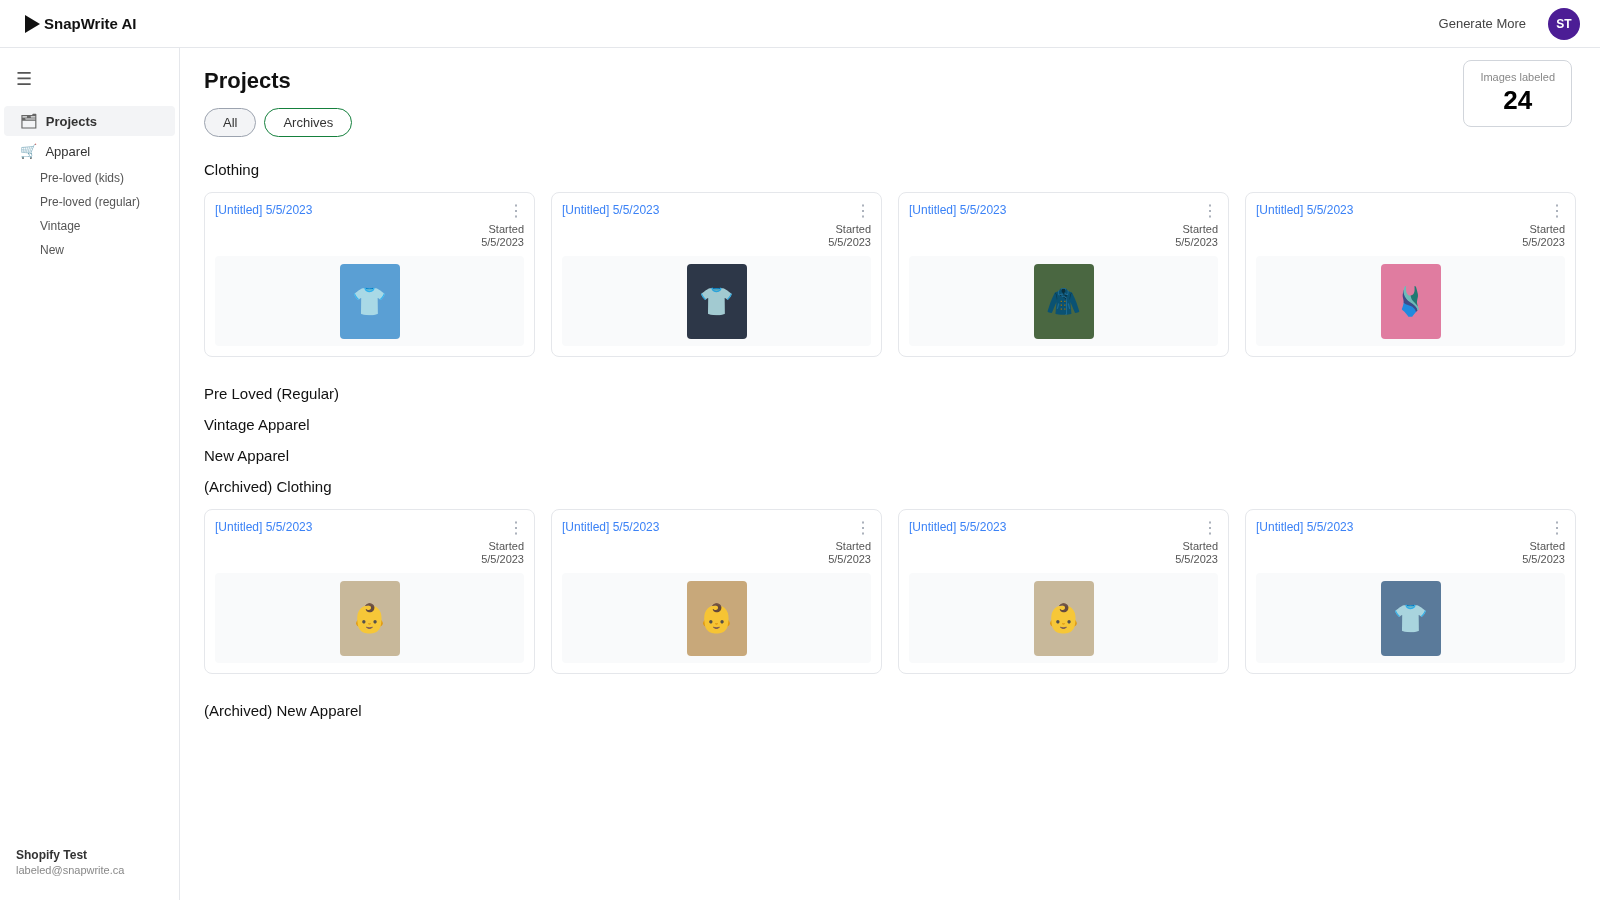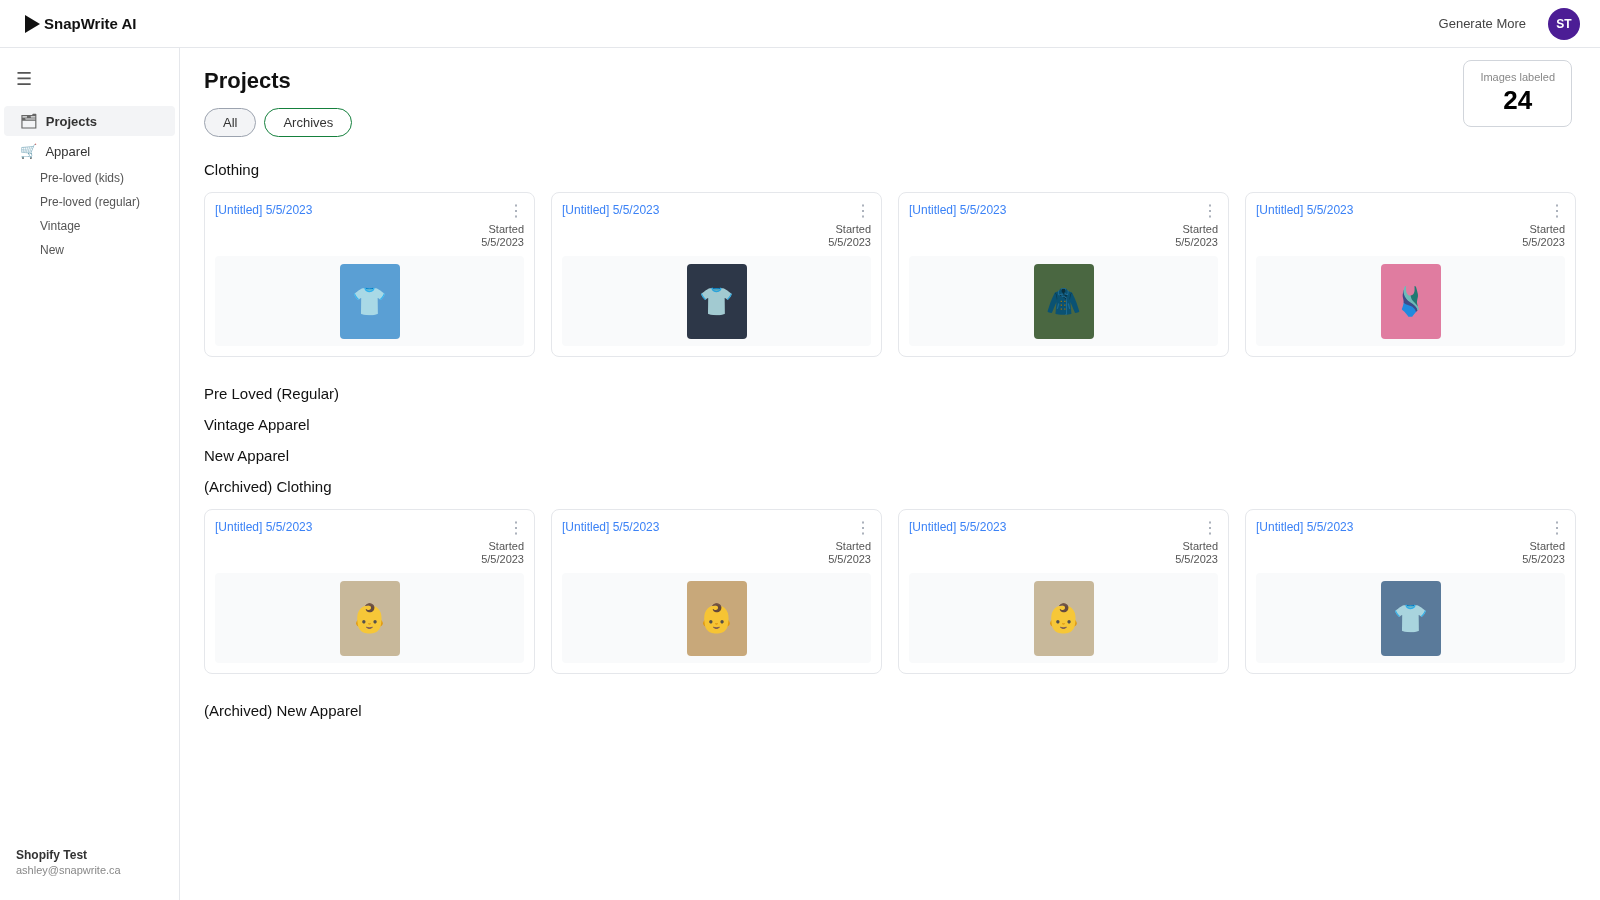--- a/index.html
+++ b/index.html
@@ -126,21 +126,21 @@
         <span class="sidebar-item-icon">🛒</span>
         <span>Apparel</span>
       </div>
       <div class="sidebar-sub-item">Pre-loved (kids)</div>
       <div class="sidebar-sub-item">Pre-loved (regular)</div>
       <div class="sidebar-sub-item">Vintage</div>
       <div class="sidebar-sub-item">New</div>
     </div>
     <div class="sidebar-footer">
       <div class="sidebar-footer-store">Shopify Test</div>
-      <div class="sidebar-footer-email">ashley@snapwrite.ca</div>
+      <div class="sidebar-footer-email">labeled@snapwrite.ca</div>
     </div>
   </aside>
 
   <main class="main-content">
     <h1 class="page-title">Projects</h1>
 
     <div class="filter-tabs">
       <button class="filter-tab active">All</button>
       <button class="filter-tab">Archives</button>
     </div>

